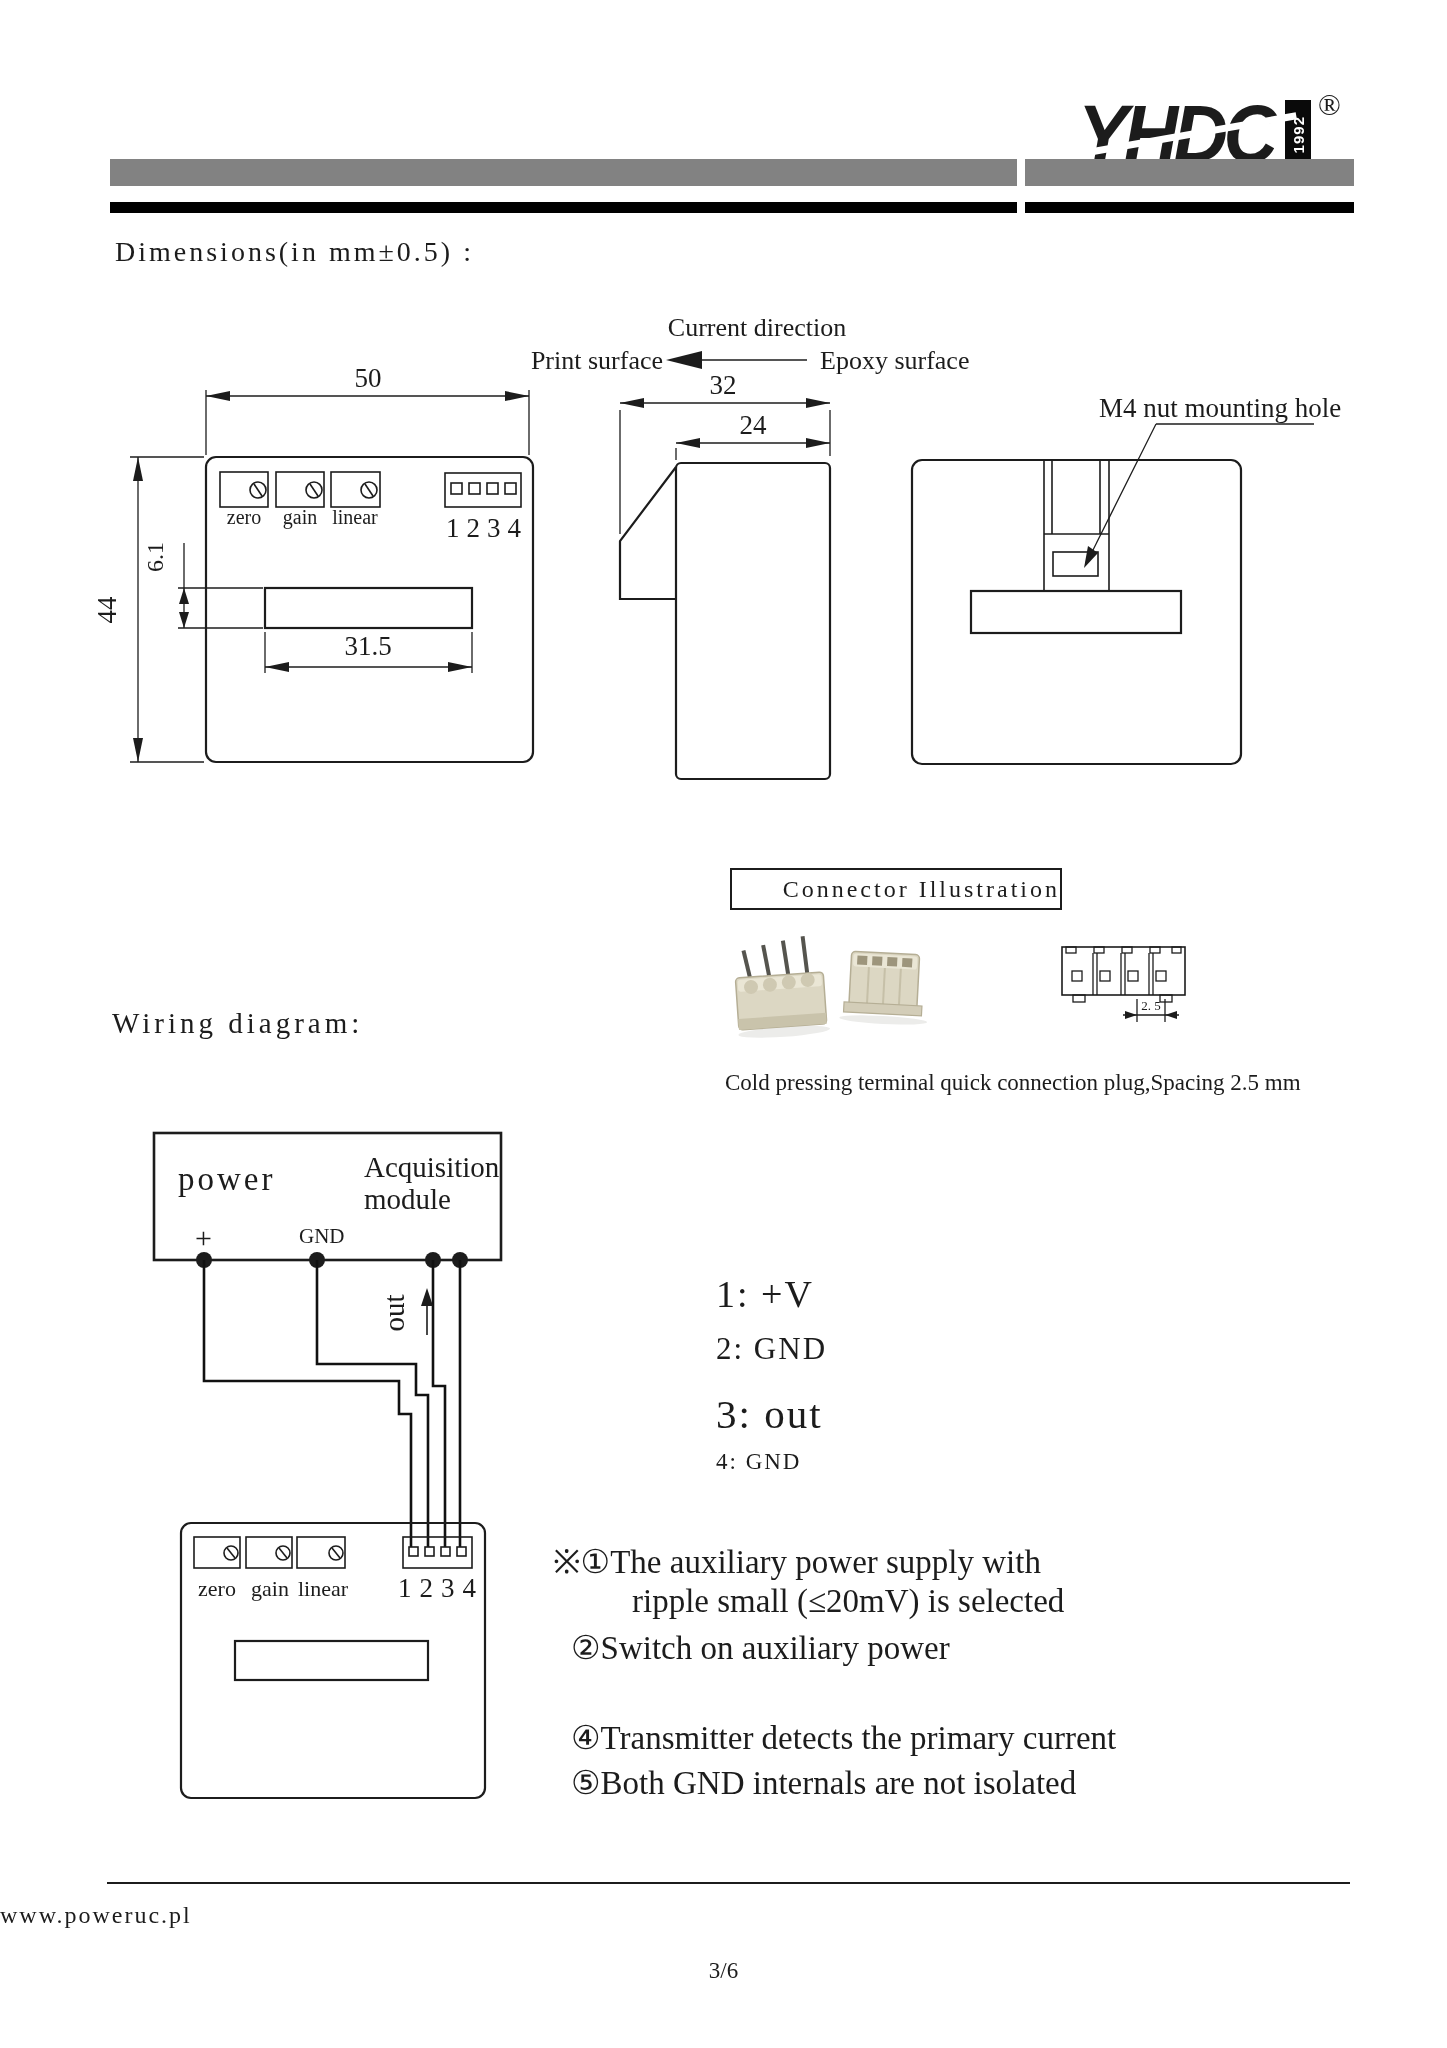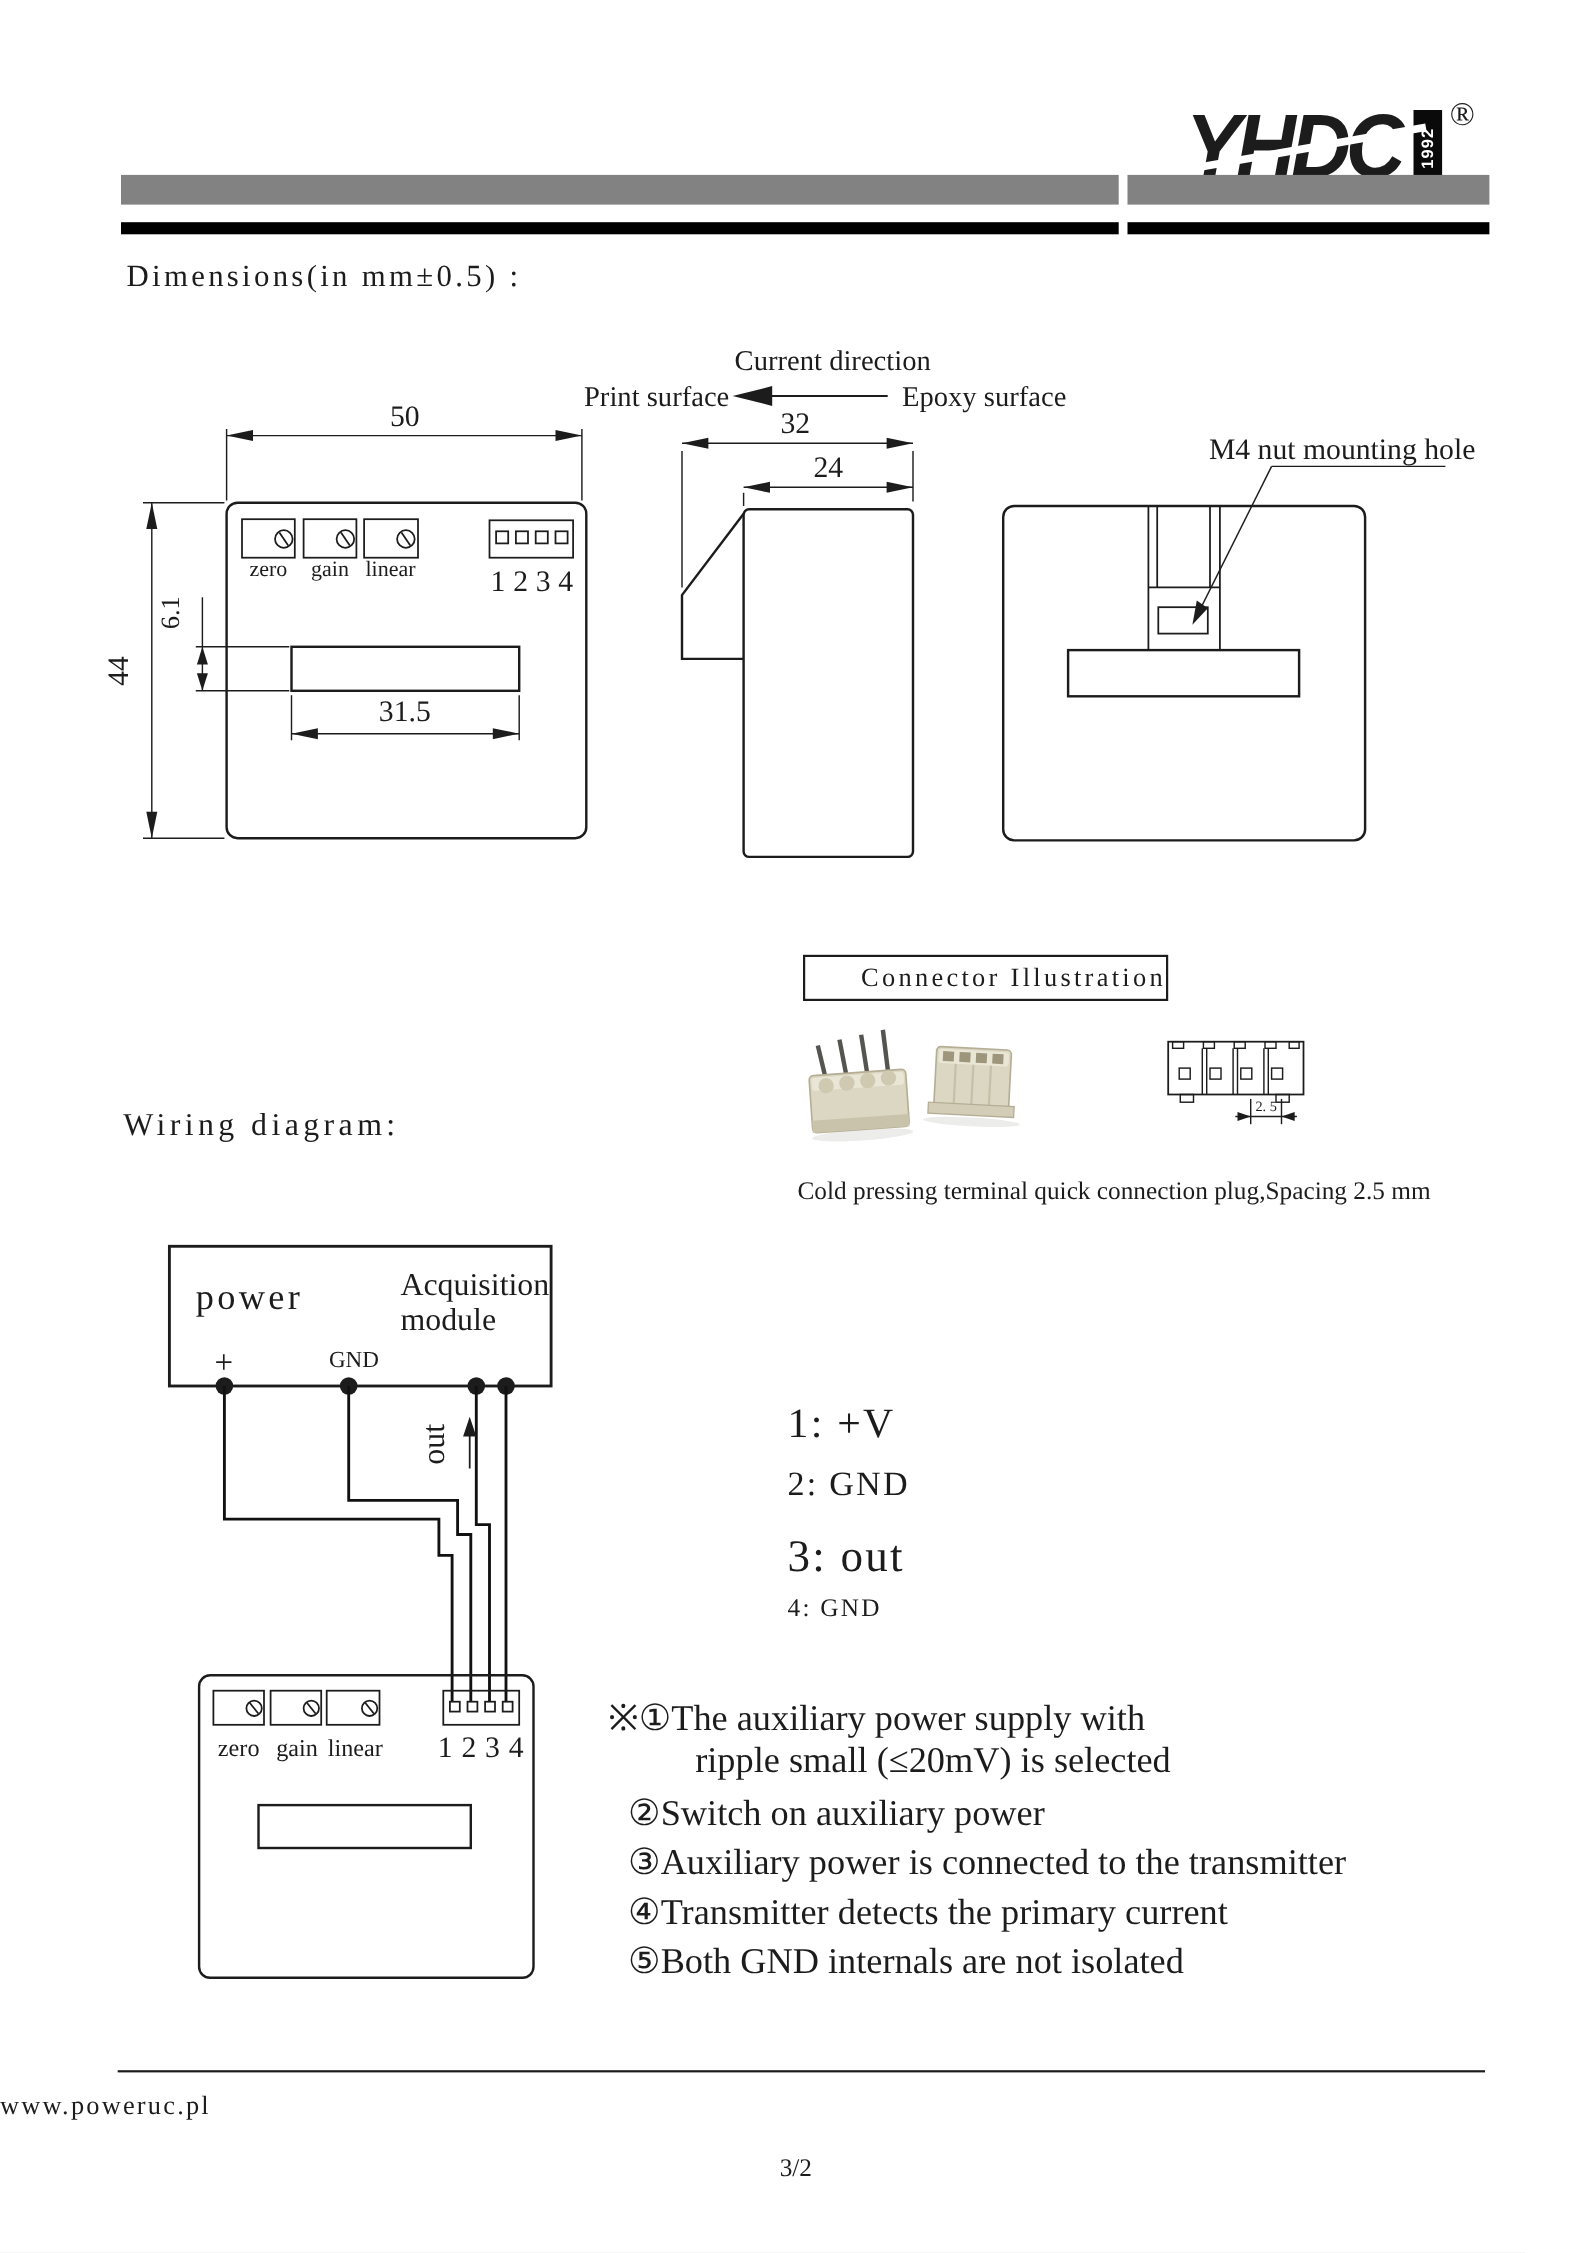--- a/index.html
+++ b/index.html
@@ -246,21 +246,20 @@
   <div class="abs" style="left:112px;top:1007px;font-size:29px;letter-spacing:4px">Wiring diagram:</div>
 
   <div class="abs" style="left:716px;top:1272px;font-size:38px;letter-spacing:2px">1:  +V</div>
   <div class="abs" style="left:716px;top:1331px;font-size:31px;letter-spacing:2px">2:  GND</div>
   <div class="abs" style="left:716px;top:1390px;font-size:41px;letter-spacing:2px">3:  out</div>
   <div class="abs" style="left:716px;top:1449px;font-size:23px;letter-spacing:2px">4:  GND</div>
 
   <div class="abs note-line" style="left:553px;top:1538px">※①The auxiliary power supply with</div>
   <div class="abs note-line" style="left:632px;top:1583px">ripple small (≤20mV) is selected</div>
   <div class="abs note-line" style="left:571px;top:1628px">②Switch on auxiliary power</div>
-  <div class="abs note-line" style="left:571px;top:1673px">③Auxiliary power is connected to the transmitter</div>
   <div class="abs note-line" style="left:571px;top:1718px">④Transmitter detects the primary current</div>
   <div class="abs note-line" style="left:571px;top:1763px">⑤Both GND internals are not isolated</div>
 
   <div class="abs" style="left:107px;top:1882px;width:1243px;height:2px;background:#1c1c1c"></div>
   <div class="abs" style="left:0;top:1902px;width:1447px;text-align:left;font-size:24px;letter-spacing:2px">www.poweruc.pl</div>
-  <div class="abs" style="left:0;top:1958px;width:1447px;text-align:center;font-size:23px">3/2</div>
+  <div class="abs" style="left:0;top:1958px;width:1447px;text-align:center;font-size:23px">3/6</div>
 
 </div>
 
 </body></html>

